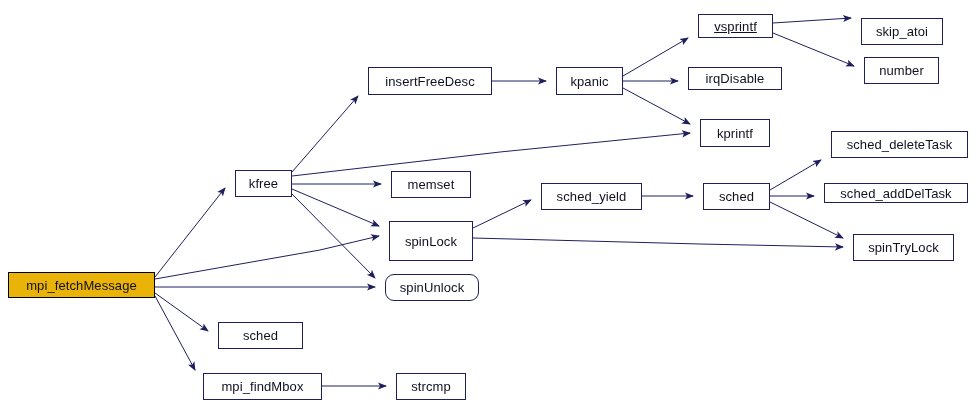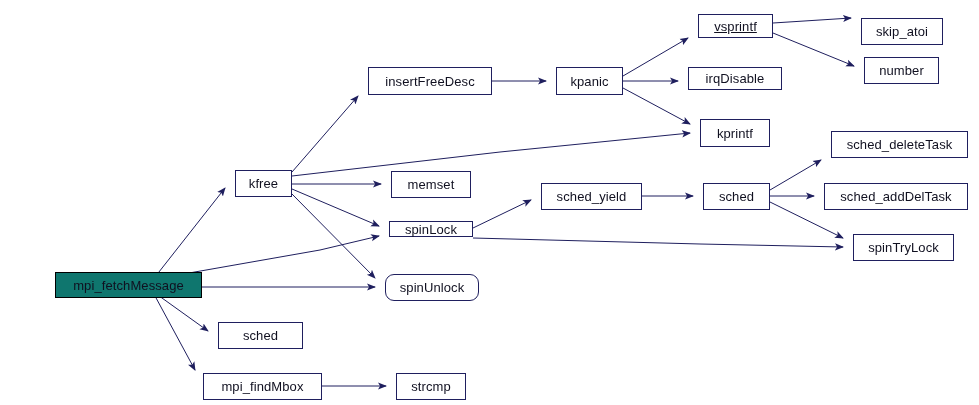--- a/index.html
+++ b/index.html
@@ -31,23 +31,22 @@
     font-size: 13px;
     line-height: 1;
     display: flex;
     align-items: center;
     justify-content: center;
     white-space: nowrap;
     letter-spacing: 0.1px;
     z-index: 2;
   }
   .node.root {
-    background: #0f766e;
+    background: #eab308;
     border-color: #000000;
-    margin-left: 47px;
   }
 </style>
 </head>
 <body>
 
 <div id="graph">
   <svg id="edge-layer" viewBox="0 0 979 405">
     <defs>
       <marker id="arrow" markerWidth="9" markerHeight="9" refX="8" refY="4.2" orient="auto" markerUnits="userSpaceOnUse">
         <path d="M0,0.6 L9,4.2 L0,7.8 L2.1,4.2 Z" fill="#1f1f5e"></path>
@@ -80,27 +79,27 @@
       </g>
   </svg>
   <div id="nodes">
       <div class="node root" style="left: 8px; top: 272px; width: 147px; height: 26px;">mpi_fetchMessage</div>
       <div class="node" style="left: 235px; top: 170px; width: 57px; height: 27px;">kfree</div>
       <div class="node" style="left: 218px; top: 322px; width: 85px; height: 27px;">sched</div>
       <div class="node" style="left: 203px; top: 373px; width: 119px; height: 27px;">mpi_findMbox</div>
       <div class="node" style="left: 396px; top: 373px; width: 70px; height: 27px;">strcmp</div>
       <div class="node" style="left: 368px; top: 67px; width: 124px; height: 28px;">insertFreeDesc</div>
       <div class="node" style="left: 391px; top: 171px; width: 80px; height: 27px;">memset</div>
-      <div class="node" style="left: 389px; top: 221px; width: 84px; height: 16px;">spinLock</div>
+      <div class="node" style="left: 389px; top: 221px; width: 84px; height: 40px;">spinLock</div>
       <div class="node" style="left: 385px; top: 274px; width: 94px; height: 27px; border-radius: 9px;">spinUnlock</div>
       <div class="node" style="left: 556px; top: 67px; width: 67px; height: 28px;">kpanic</div>
       <div class="node" style="left: 698px; top: 14px; width: 75px; height: 24px; text-decoration: underline;">vsprintf</div>
       <div class="node" style="left: 688px; top: 67px; width: 94px; height: 23px;">irqDisable</div>
       <div class="node" style="left: 700px; top: 119px; width: 70px; height: 28px;">kprintf</div>
       <div class="node" style="left: 861px; top: 18px; width: 82px; height: 27px;">skip_atoi</div>
       <div class="node" style="left: 864px; top: 57px; width: 75px; height: 27px;">number</div>
       <div class="node" style="left: 541px; top: 183px; width: 101px; height: 27px;">sched_yield</div>
       <div class="node" style="left: 703px; top: 183px; width: 67px; height: 27px;">sched</div>
       <div class="node" style="left: 831px; top: 131px; width: 137px; height: 27px;">sched_deleteTask</div>
-      <div class="node" style="left: 824px; top: 183px; width: 144px; height: 27px;">sched_addDelTask</div>
+      <div class="node" style="left: 824px; top: 183px; width: 144px; height: 20px;">sched_addDelTask</div>
       <div class="node" style="left: 853px; top: 234px; width: 101px; height: 27px;">spinTryLock</div>
     </div>
 </div>
 
 </body></html>

